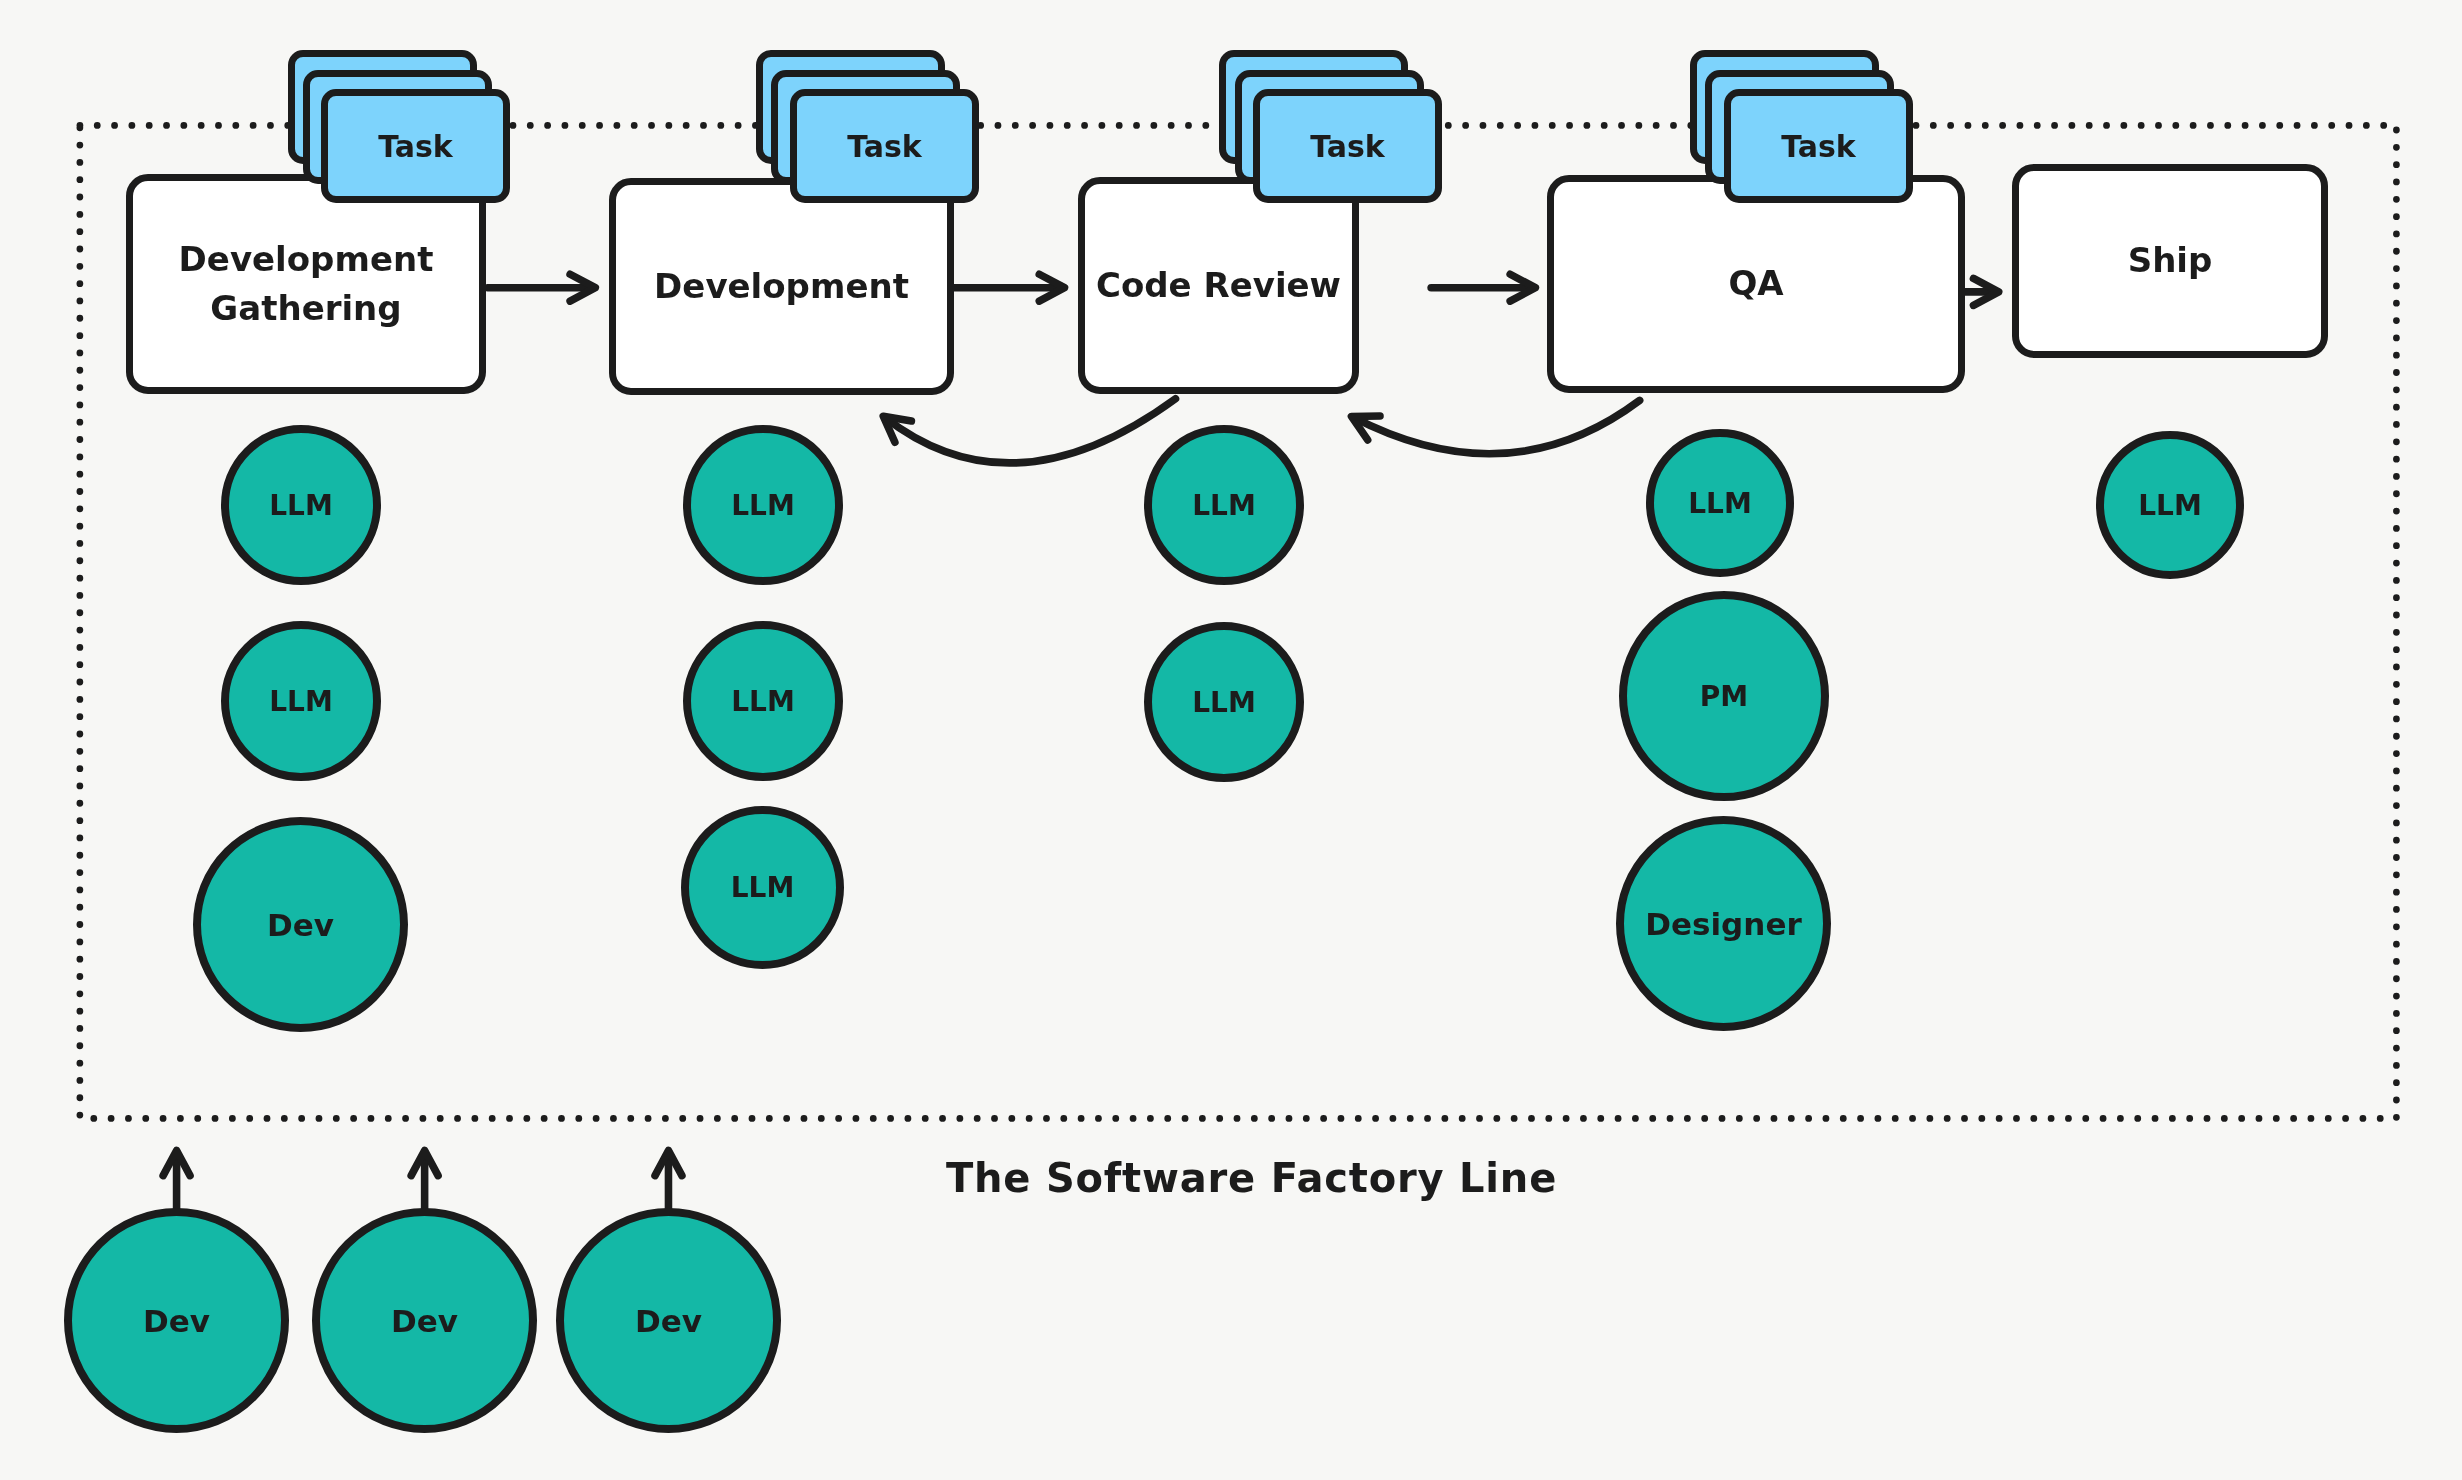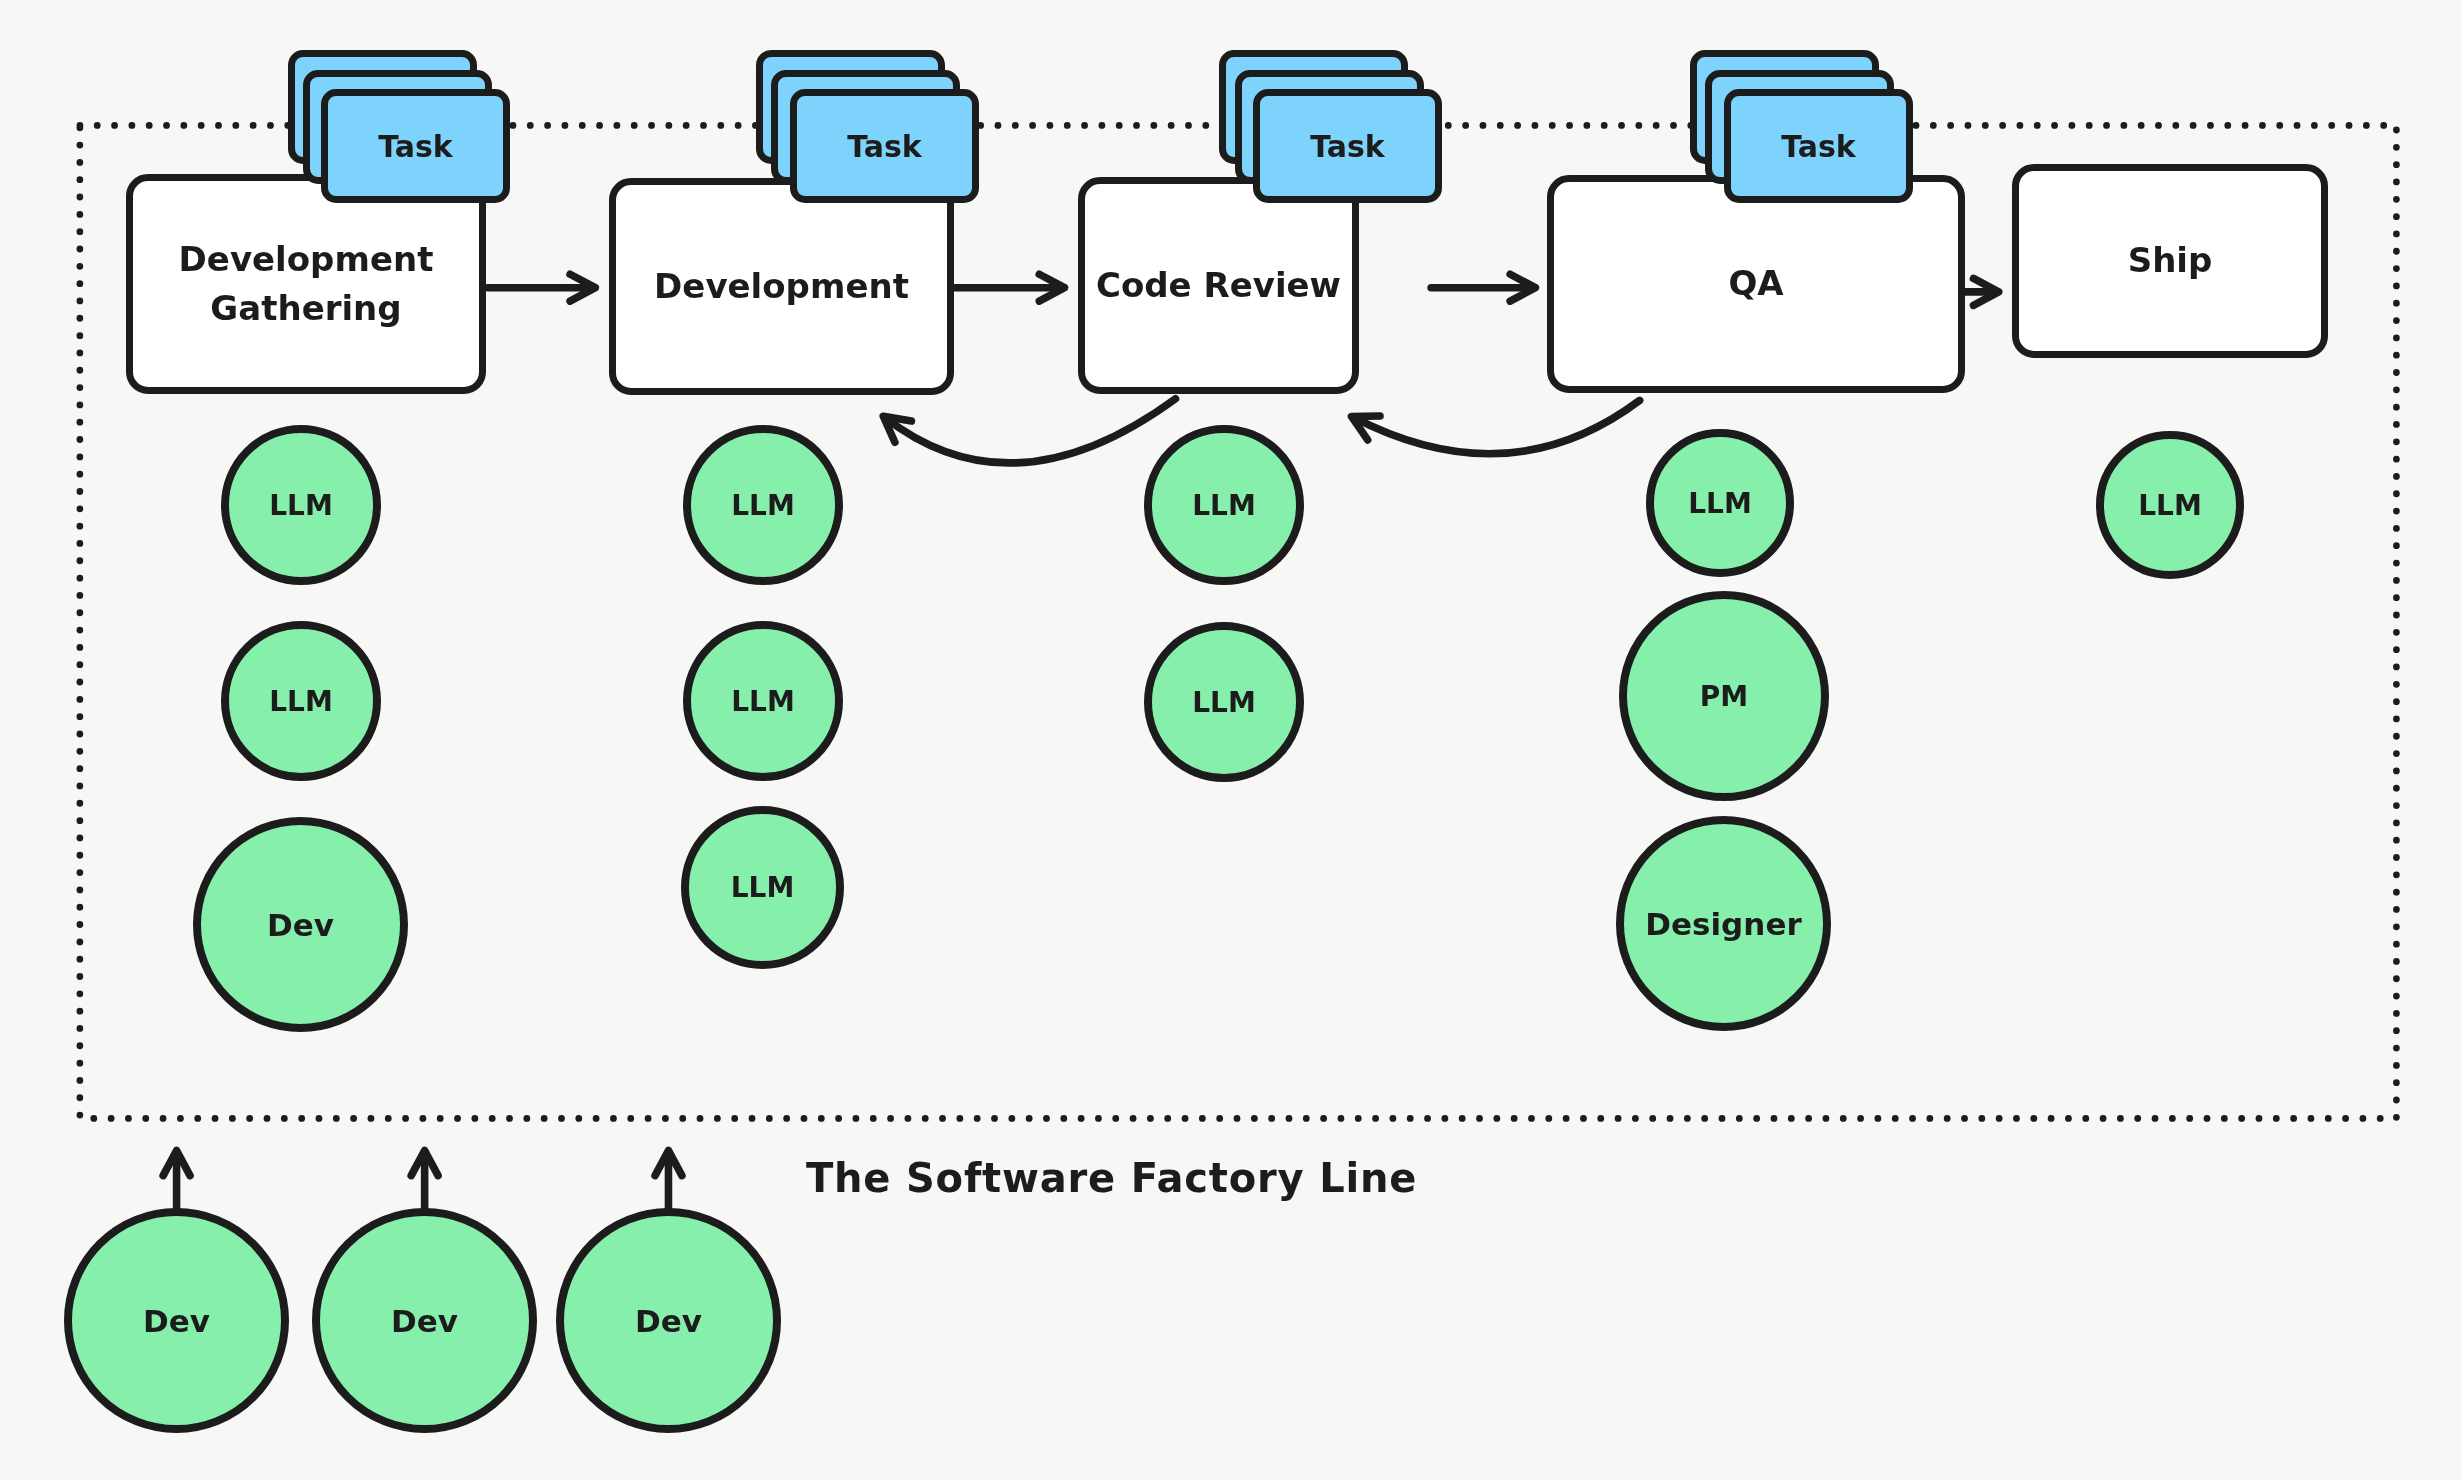--- a/index.html
+++ b/index.html
@@ -52,35 +52,36 @@
   .card-front {
     display: flex;
     align-items: center;
     justify-content: center;
     font-weight: 700;
     font-size: 30px;
   }
   .circle {
     position: absolute;
     box-sizing: border-box;
-    background: #86efac;
+    background: #14b8a6;
     border: 8.4px solid #1c1c1c;
     border-radius: 50%;
     display: flex;
     align-items: center;
     justify-content: center;
     font-weight: 700;
     font-size: 28px;
   }
   .circle.big { font-size: 31px; }
   #title {
     position: absolute;
     left: 806px;
     top: 1155px;
     width: 891px;
+    text-align: center;
     font-weight: 700;
     font-size: 40px;
     letter-spacing: 0.8px;
   }
 </style>
 </head>
 <body>
 
 <div id="canvas">
 

